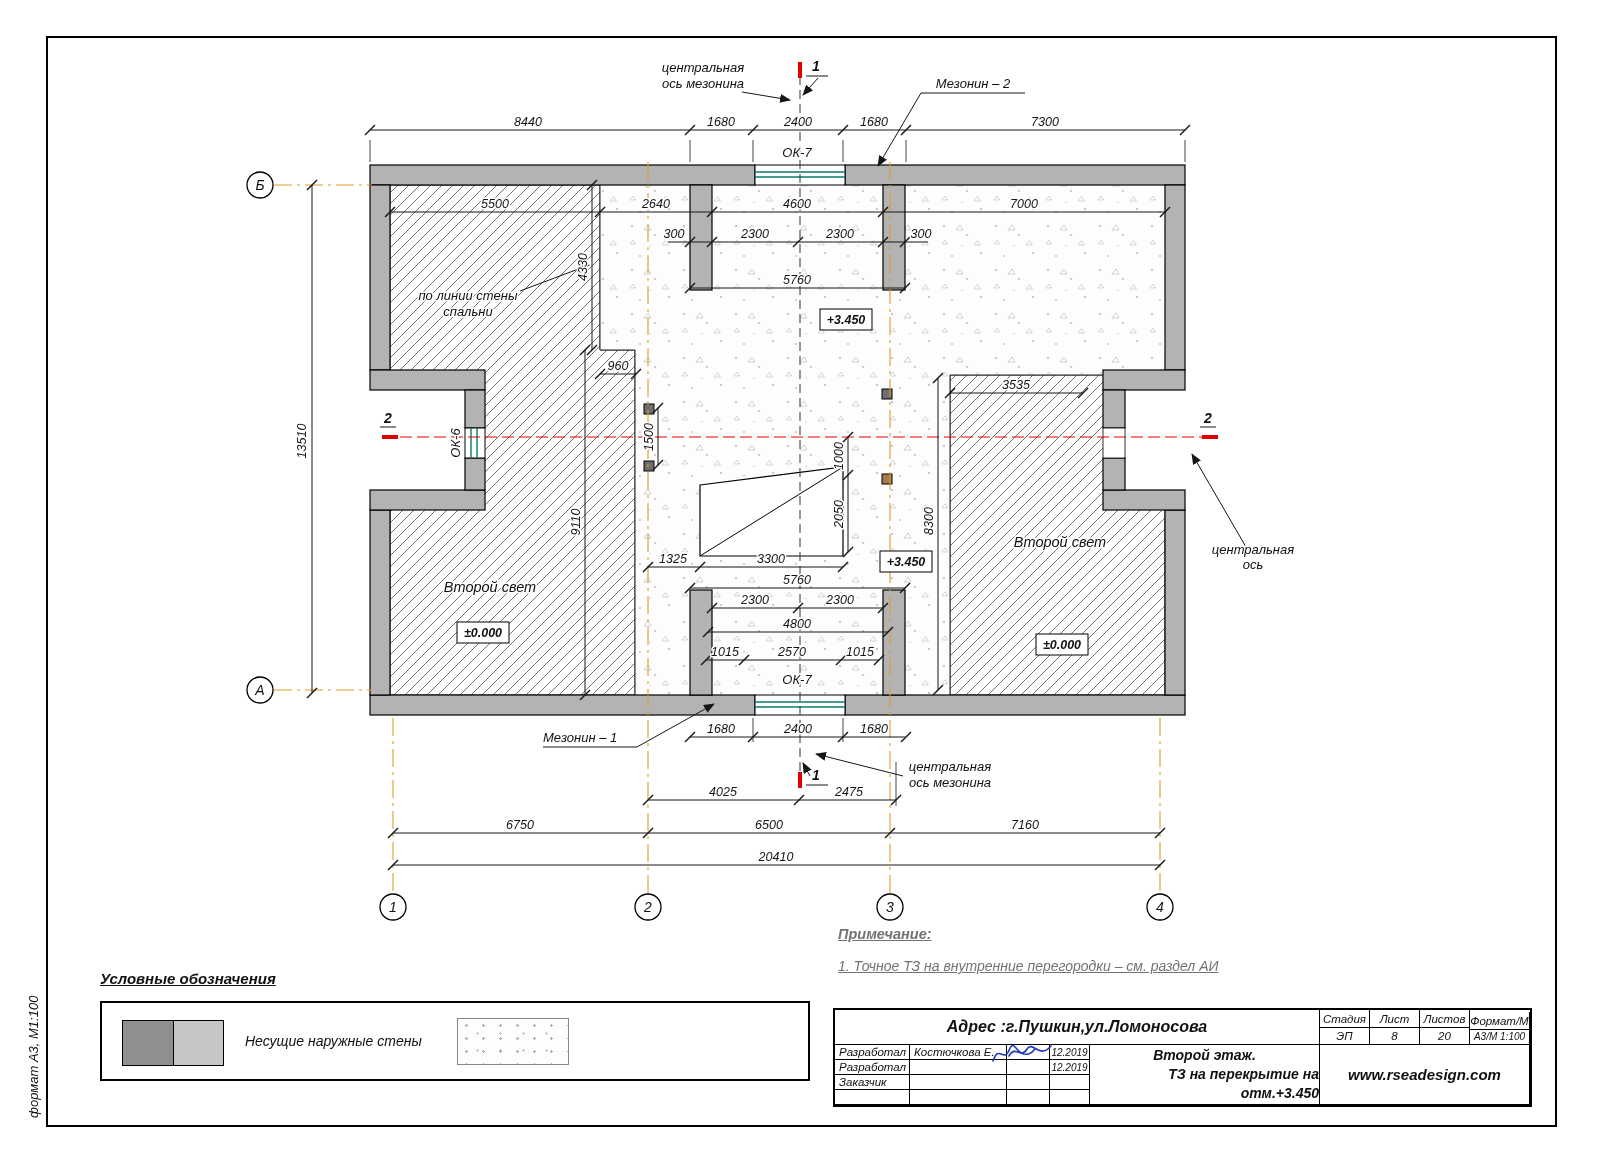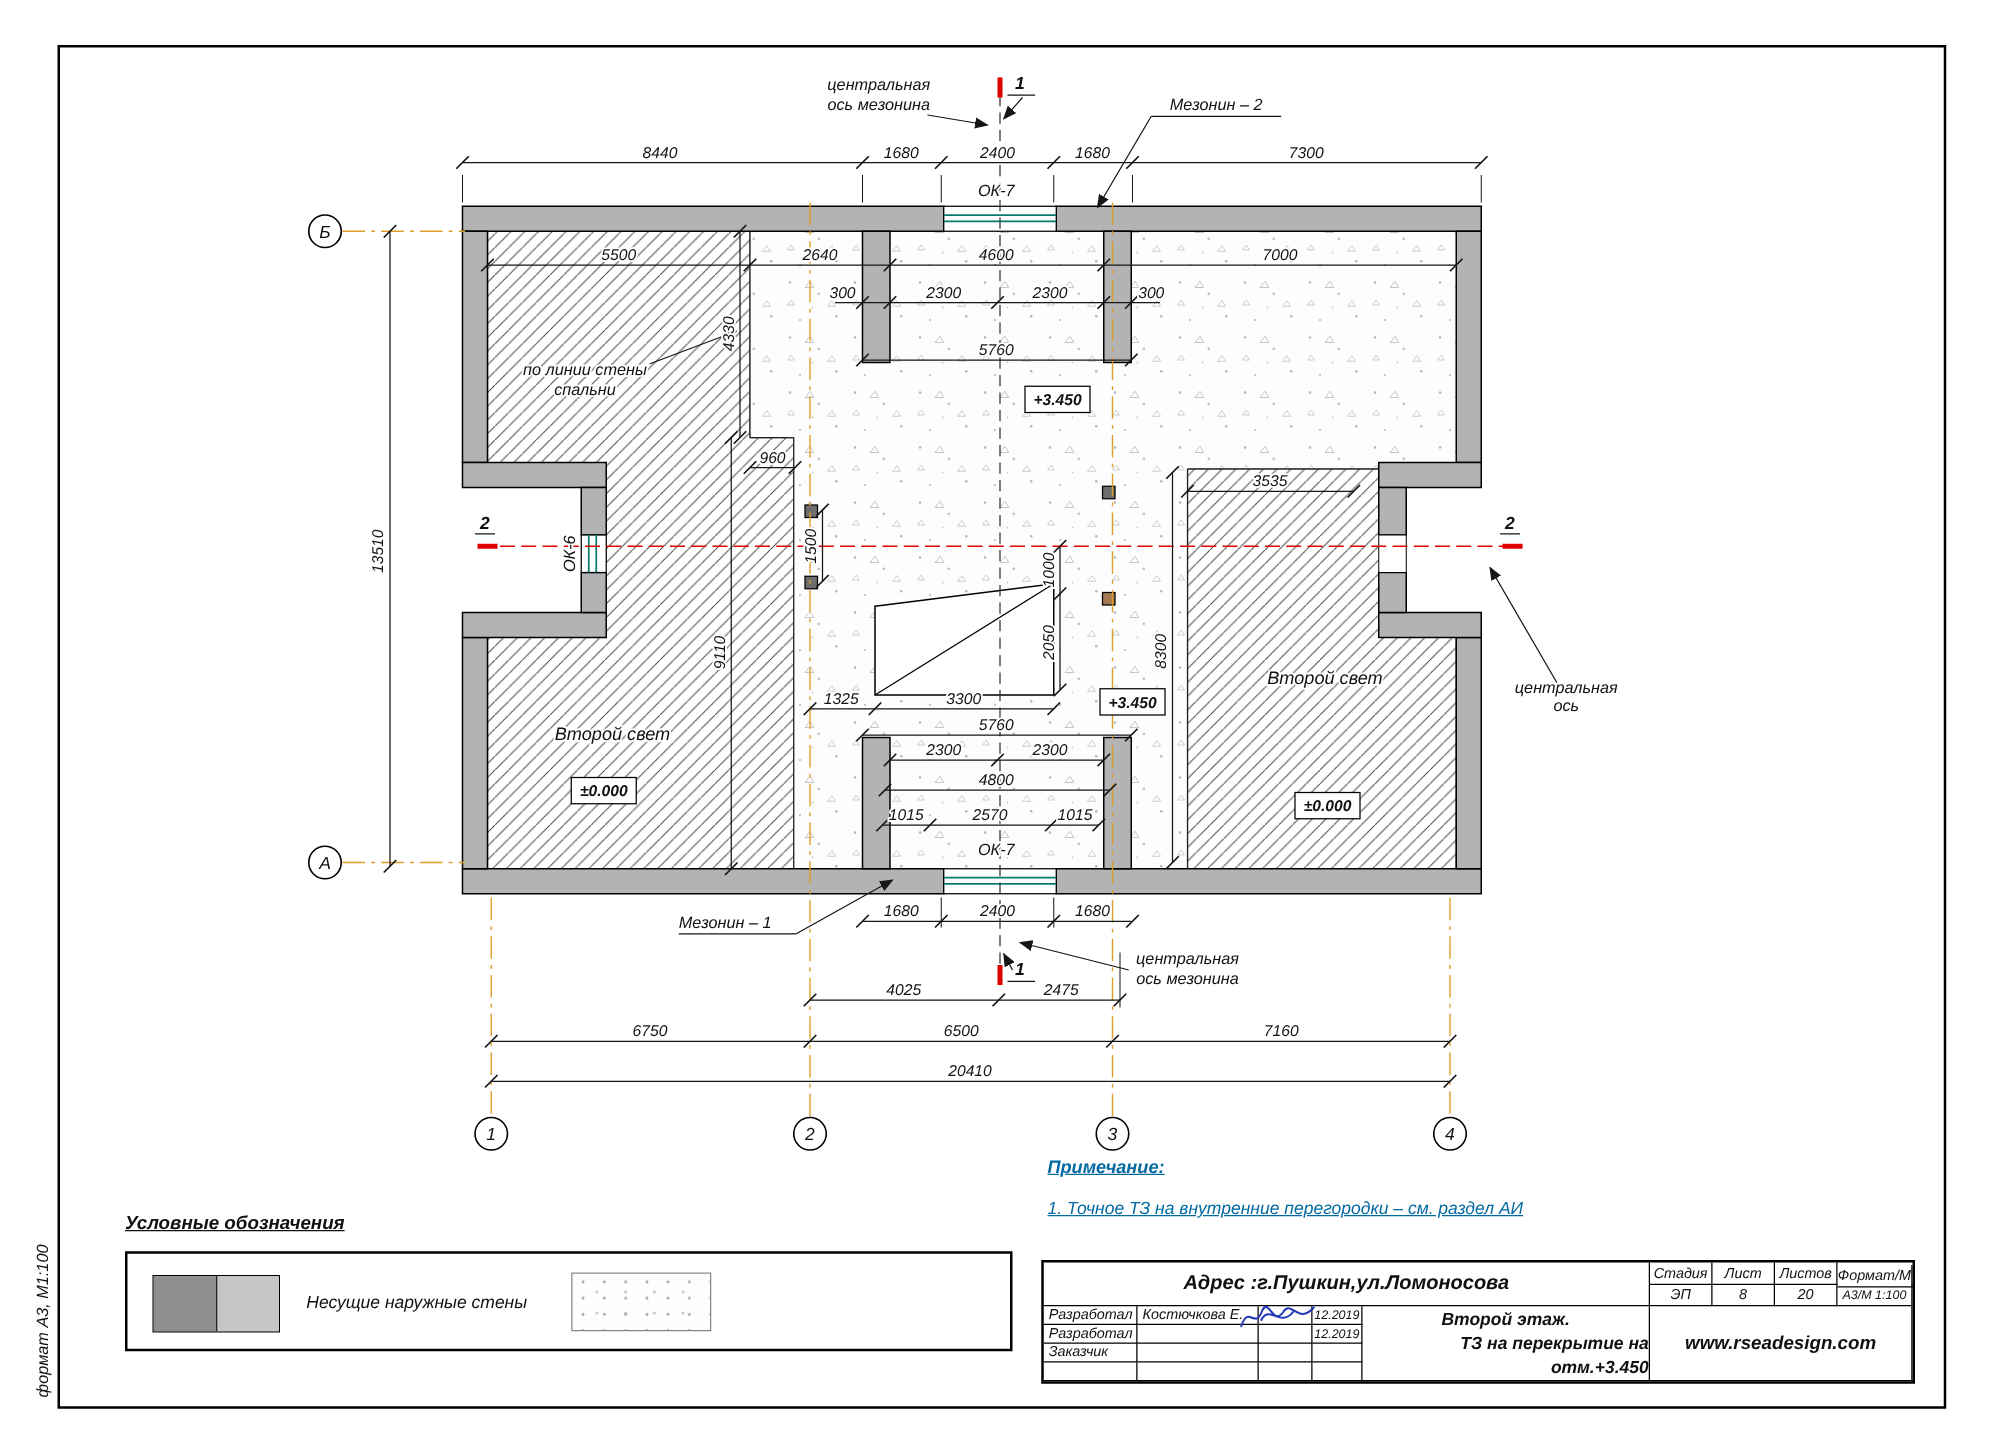--- a/index.html
+++ b/index.html
@@ -29,21 +29,21 @@
   .legend-label { position:absolute; left:143px; top:30px; font:italic 14px "Liberation Sans",sans-serif; color:#111; }
   .swatch-slab { position:absolute; left:355px; top:15px; width:112px; height:47px; border:1px solid #888;
       background-image: radial-gradient(circle, #a9a9a9 1px, transparent 1.4px),
                         radial-gradient(circle, #c8c8c8 1px, transparent 1.4px);
       background-size: 17px 13px, 23px 17px; background-position: 0 0, 8px 6px; background-color:#fdfdfd; }
   .legend-note { position:absolute; left:483px; top:7px; color:#e10000;
       font:italic bold 13px/16.5px "Liberation Sans",sans-serif; }
   .u { text-decoration:underline; }
 
   
-  .notes { position:absolute; left:838px; top:926px; color:#0369a1; }
+  .notes { position:absolute; left:838px; top:926px; color:#737373; }
   .notes-title { font:italic bold 14.5px "Liberation Sans",sans-serif; text-decoration:underline; }
   .notes-item  { margin-top:16px; font:italic 14px "Liberation Sans",sans-serif; text-decoration:underline; }
 
   
   .titleblock { position:absolute; left:833px; top:1008px; width:699px; height:99px; border:2px solid #000; background:#fff; }
   .tc { position:absolute; border-right:1px solid #000; border-bottom:1px solid #000;
         font:italic 11.5px "Liberation Sans",sans-serif; color:#111;
         display:flex; align-items:center; justify-content:center; overflow:hidden; }
   .tc-left { justify-content:flex-start; padding-left:4px; }
   .tb-address { font:italic bold 16px "Liberation Sans",sans-serif; }

